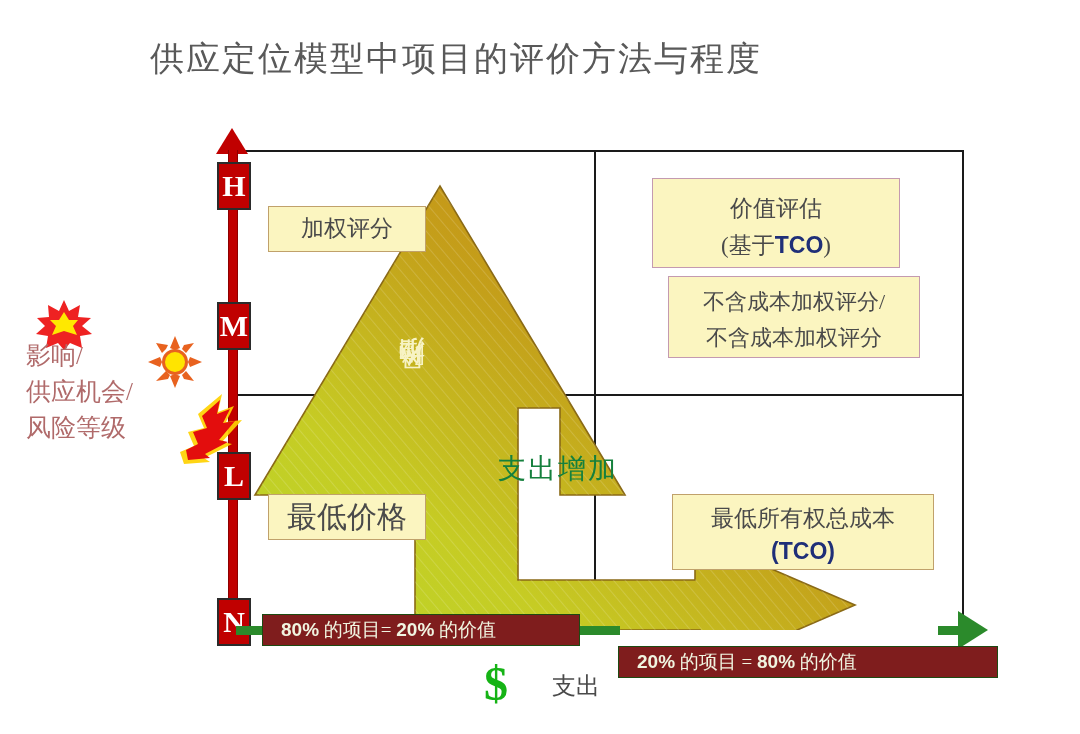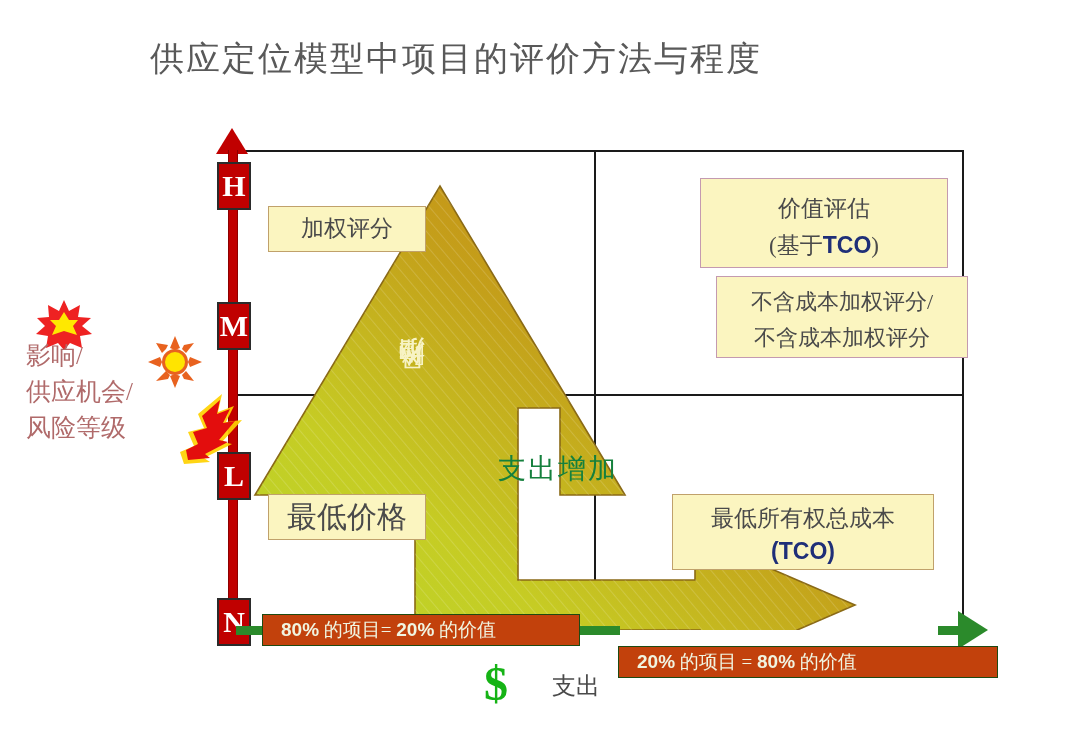--- a/index.html
+++ b/index.html
@@ -119,21 +119,21 @@
   .callout {
     position: absolute;
     background: #fbf5c0;
     border: 1.5px solid #c0a16b;
     color: #4a4a4a;
     font-family: "Liberation Serif", "DejaVu Serif", serif;
     text-align: center;
     z-index: 20;
     box-sizing: border-box;
   }
-  .callout.pink { border-color: #c49ab0; margin-left: 48px; }
+  .callout.pink { border-color: #c49ab0; }
   .callout .ln { display: block; }
   .tco {
     color: #1f2f78;
     font-weight: bold;
     font-family: "Liberation Sans", "DejaVu Sans", sans-serif;
   }
 
   #cal-weighted {
     left: 268px; top: 206px;
     width: 158px; height: 46px;
@@ -196,21 +196,21 @@
 
   
   .green-connector {
     position: absolute;
     height: 9px;
     background: #2b8a2b;
     z-index: 8;
   }
   .green-bar {
     position: absolute;
-    background: #c2410c;
+    background: #7f1d1d;
     border: 1px solid #1d4a12;
     color: #f0f4e0;
     font-size: 19px;
     line-height: 30px;
     height: 32px;
     text-align: left;
     padding-left: 18px;
     box-sizing: border-box;
     z-index: 10;
     font-family: "Liberation Serif", "DejaVu Serif", serif;

